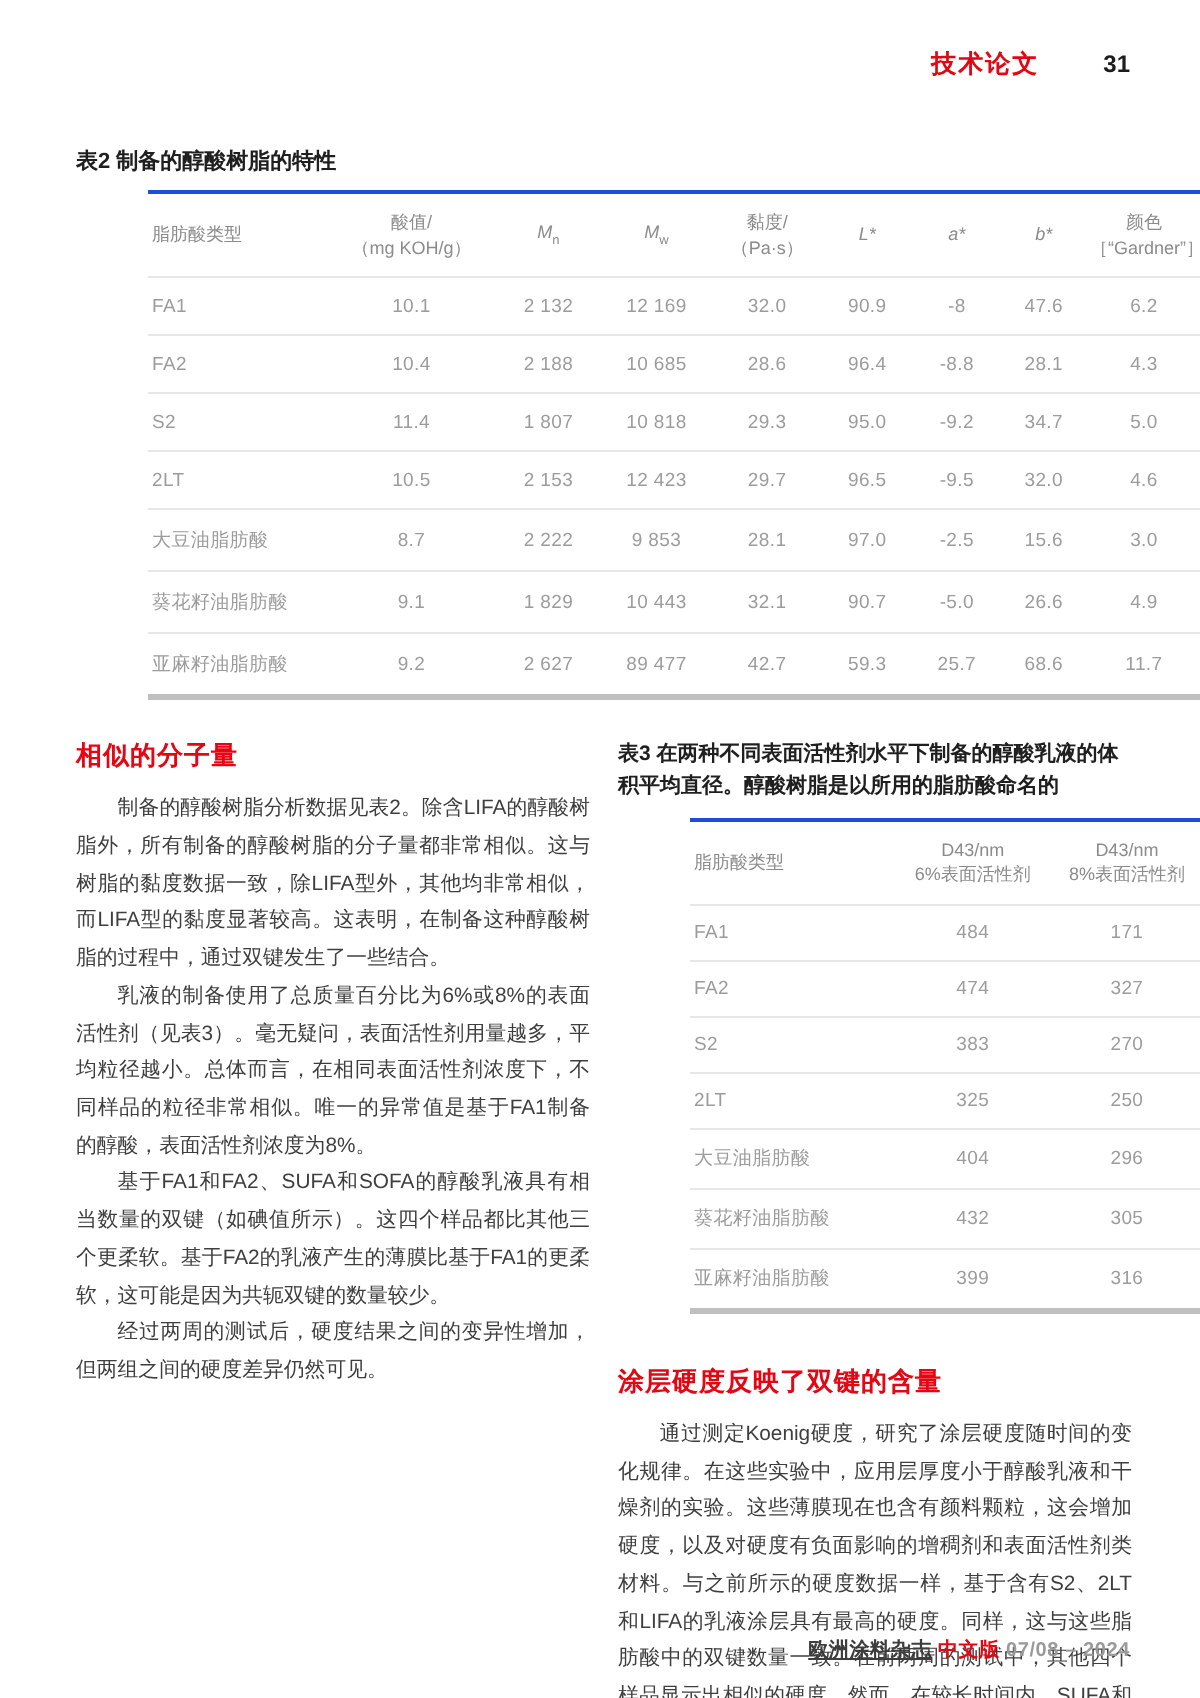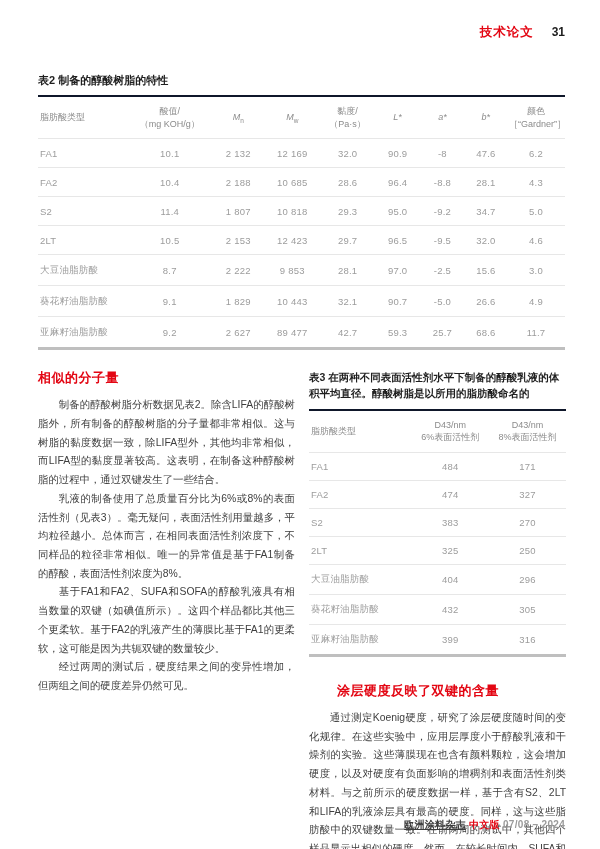--- a/index.html
+++ b/index.html
@@ -3,30 +3,30 @@
 <meta charset="utf-8">
 <style>
   * { margin:0; padding:0; box-sizing:border-box; }
   html,body { background:#e8e8e8; }
   body { font-family:"Liberation Sans","DejaVu Sans",sans-serif; }
   .page {
     position:relative; width:600px; height:849px; margin:0 auto;
     background:#ffffff; padding:16px 35px 14px 38px; overflow:hidden;
   }
   
-  .masthead { display:flex; justify-content:flex-end; align-items:baseline; gap:18px; margin-top:8px; }
+  .masthead { display:flex; justify-content:flex-end; align-items:baseline; gap:32px; margin-top:8px; }
   .masthead .label { color:var(--accent,#e30613); font-weight:700; font-size:12.5px; letter-spacing:1px; }
   .masthead .num { color:#1c1c1c; font-size:12px; font-weight:600; }
 
   
   .tbl-title { font-size:11px; font-weight:700; color:#1f1f1f; }
   #t2-title { margin-top:32px; }
   table.datatable {
     width:100%; border-collapse:collapse; table-layout:fixed; margin-top:7px;
-    border-top:2px solid #0f172a; border-bottom:3px solid #bfbfbf;
+    border-top:2px solid #1d4ed8; border-bottom:3px solid #bfbfbf;margin-left:36px;
   }
   table.datatable th {
     font-weight:400; font-size:9px; color:#8b8b8b; text-align:center;
     padding:8px 2px; line-height:1.4; vertical-align:middle;
   }
   table.datatable td {
     font-size:9.5px; color:#9c9c9c; text-align:center; padding:8.5px 2px;
     border-top:1px solid #e7e7e7; letter-spacing:.2px;
   }
   table.datatable th:first-child, table.datatable td:first-child { text-align:left; padding-left:2px; }
@@ -38,21 +38,21 @@
   #table2 th:nth-child(7){width:8.5%;} #table2 th:nth-child(8){width:8%;}
   #table2 th:nth-child(9){width:11%;}
   #table3 th:nth-child(1){width:40%;} #table3 th:nth-child(2){width:30%;} #table3 th:nth-child(3){width:30%;}
   #table3 td { padding:8px 2px; }
 
   
   .cols { display:flex; gap:14px; margin-top:19px; }
   .col { width:257px; flex:0 0 257px; }
   h2.section { color:var(--accent,#e30613); font-size:13px; font-weight:700; margin-bottom:9px; letter-spacing:.5px; }
   .sec2 { margin-top:16px; }
-  .sec3 { margin-top:25px;margin-left:28px; }
+  .sec3 { margin-top:25px; }
   p.body {
     font-size:10.4px; line-height:1.8; color:#3e3e3e;
     text-align:justify; text-indent:2em;
   }
   #t3-title { font-size:10.5px; line-height:1.55; }
 
   
   .footer { position:absolute; right:35px; bottom:17px; font-size:10px; letter-spacing:.3px; }
   .footer .journal { color:#3d3d3d; font-weight:700;text-decoration:underline; }
   .footer .edition { color:var(--accent,#e30613); font-weight:700; }

